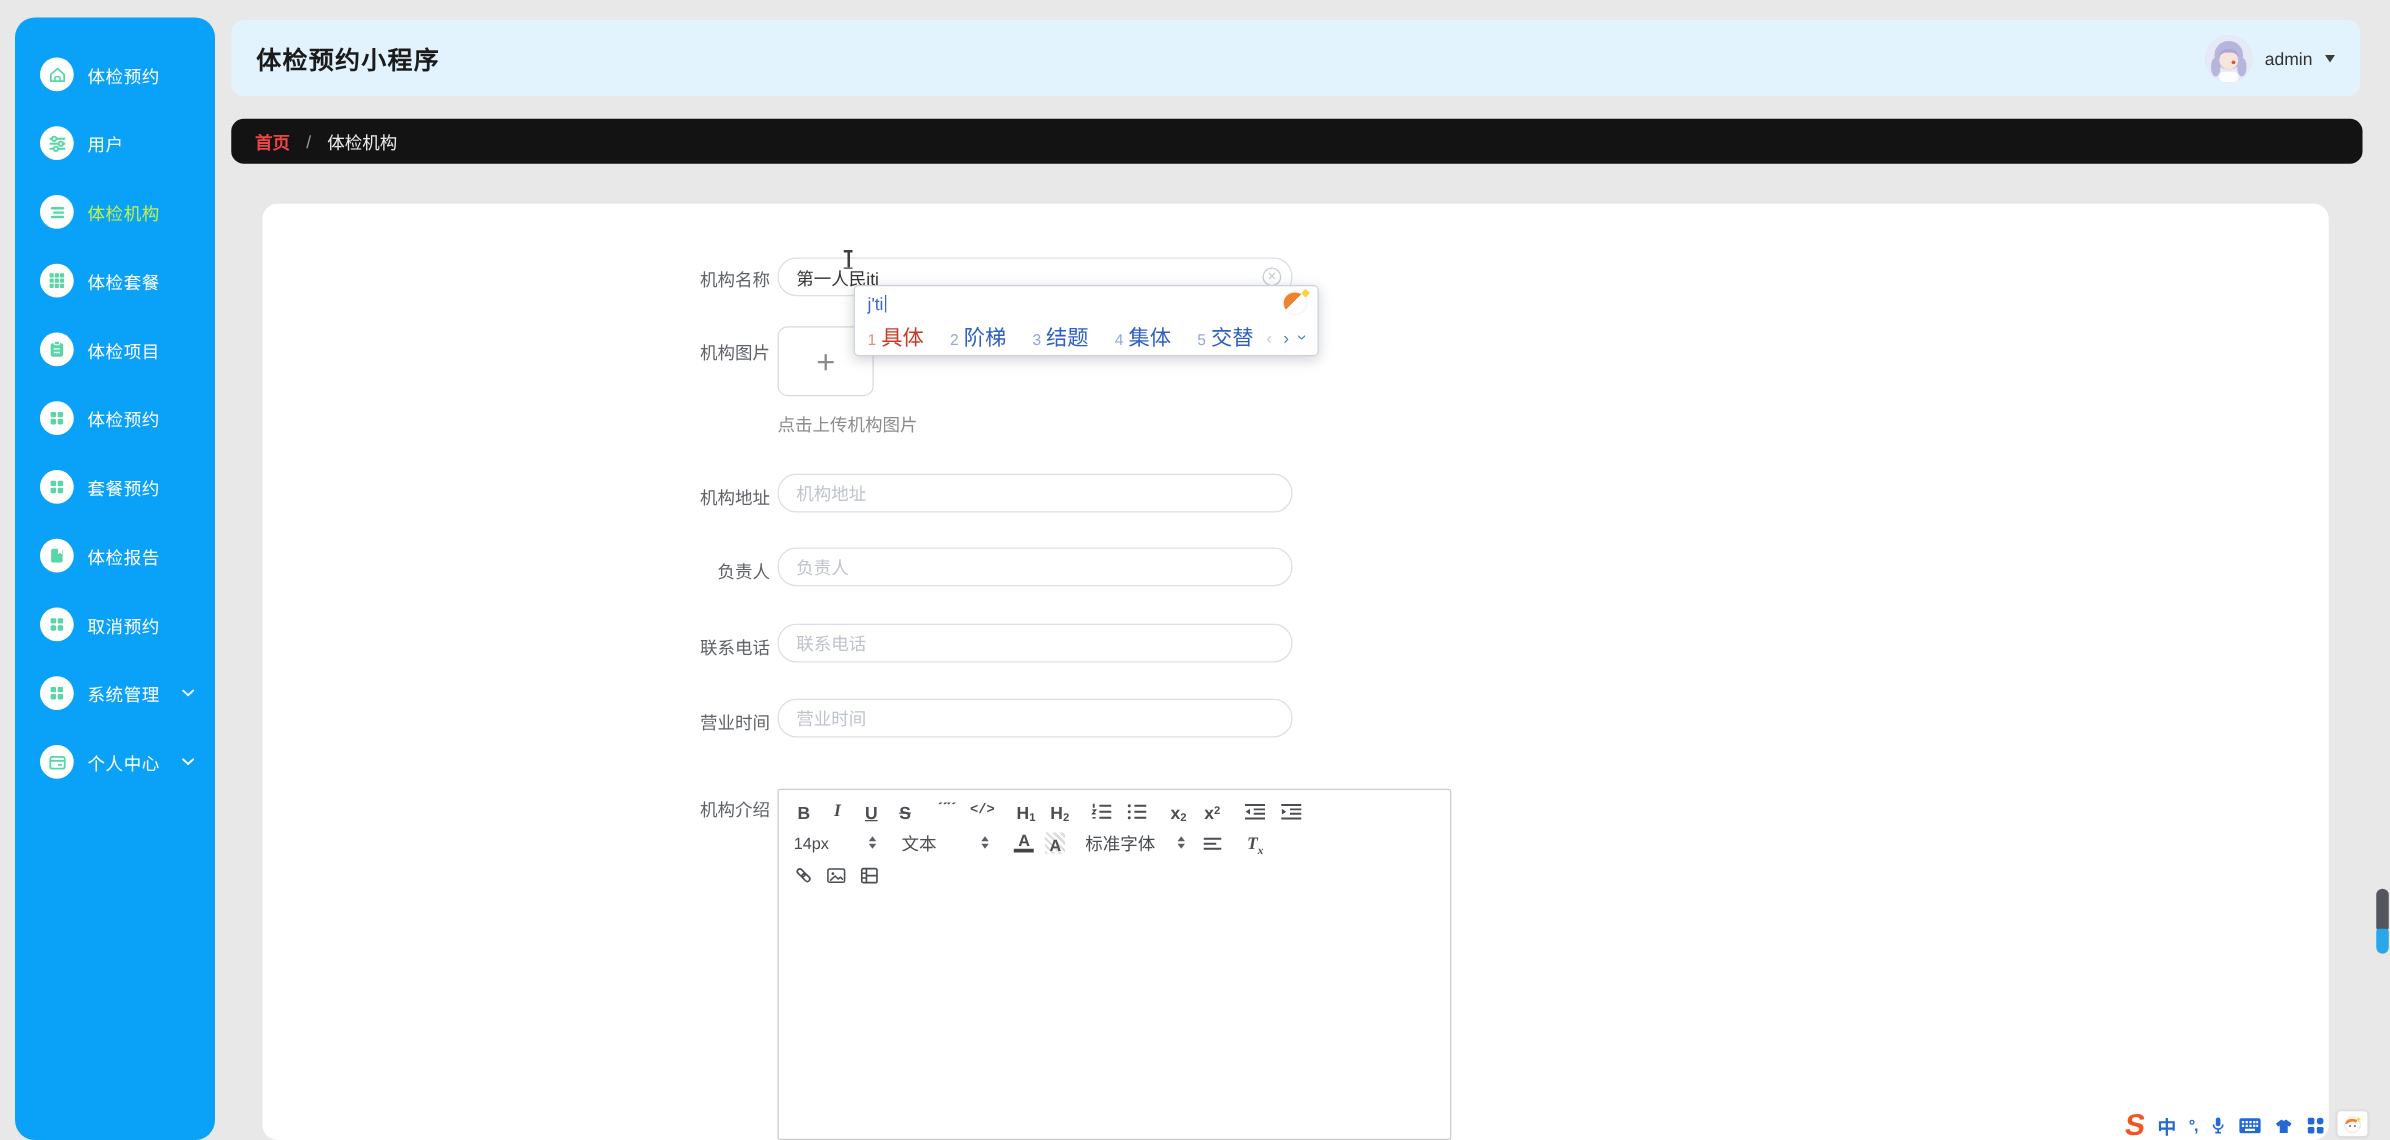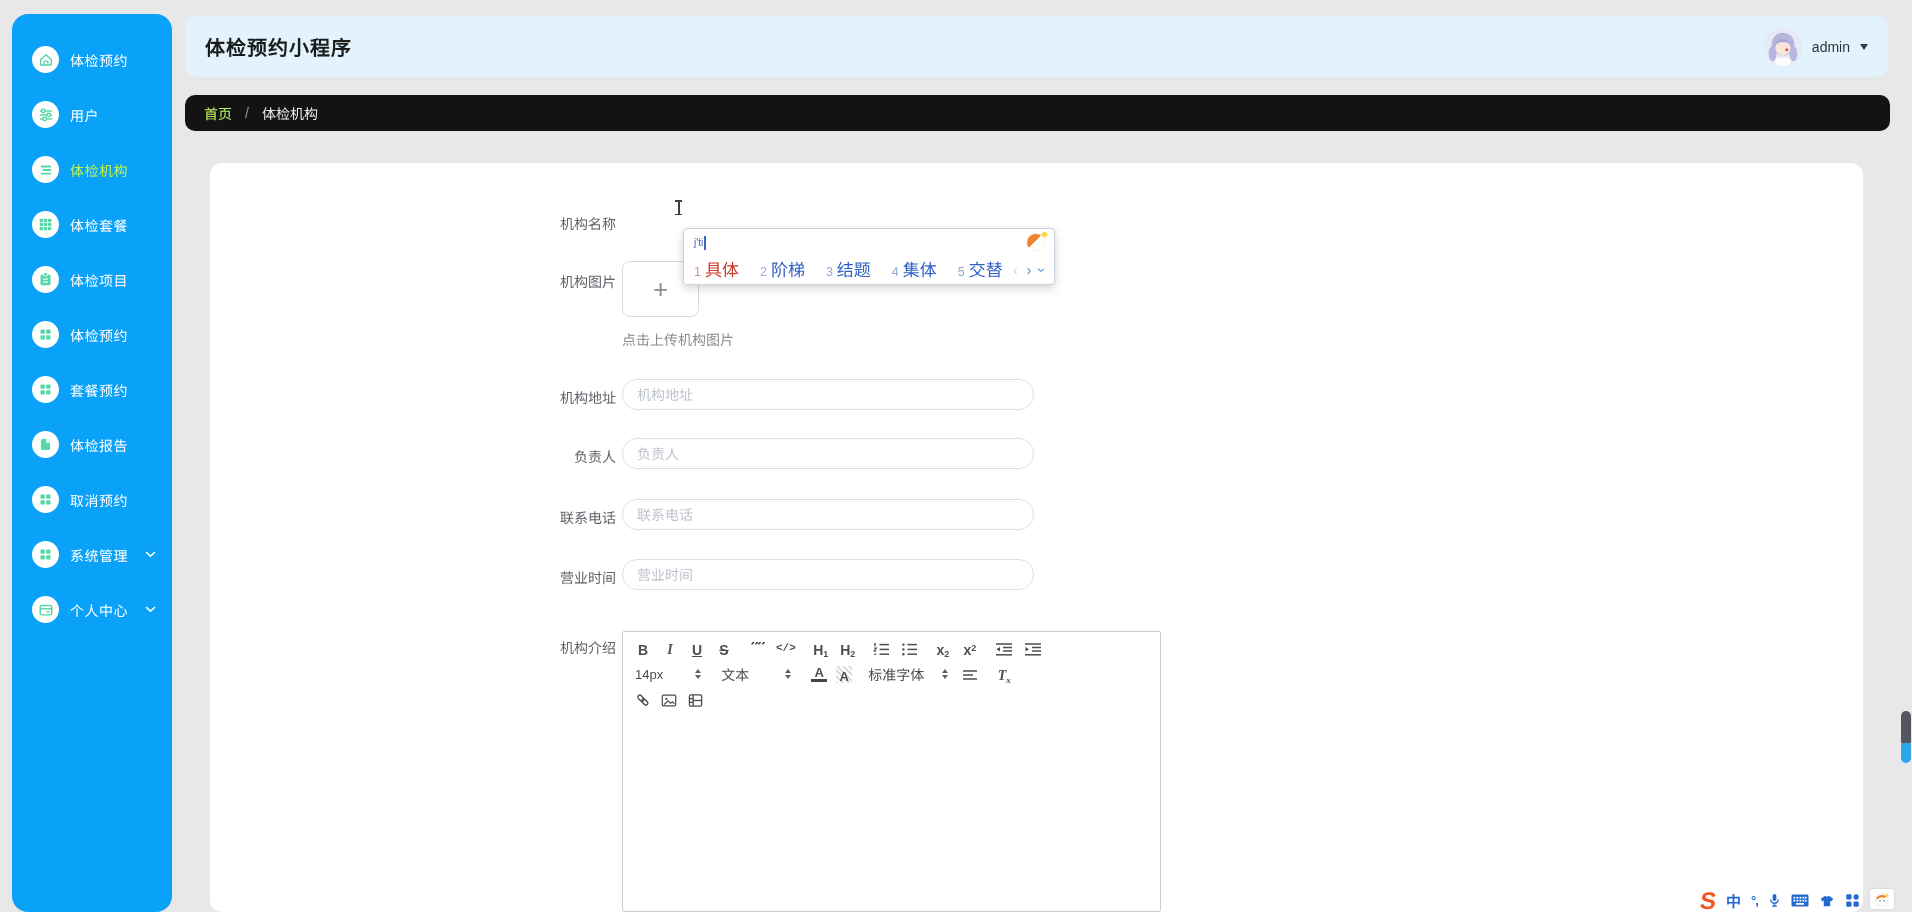--- a/index.html
+++ b/index.html
@@ -24,21 +24,21 @@
   .h-right { margin-left:auto; display:flex; align-items:center; gap:10px; cursor:pointer; }
   .avatar { width:38px; height:38px; border-radius:50%; overflow:hidden; background:#dfe3f5; }
   .admin-name { font-size:14px; color:#333; }
   .caret { width:0; height:0; border-left:4.5px solid transparent; border-right:4.5px solid transparent;
            border-top:6px solid #3c3c3c; }
 
   
   .breadcrumb { position:absolute; left:185px; top:95px; width:1705px; height:36px;
                 background:#131313; border-radius:10px; display:flex; align-items:center;
                 padding-left:19px; font-size:14px; }
-  .crumb-home { color:#bef264; font-weight:normal; cursor:pointer;text-align:center; }
+  .crumb-home { color:#ef4444; font-weight:bold; cursor:pointer;text-align:center; }
   .crumb-sep { color:#9a9a9a; margin:0 13px; }
   .crumb-cur { color:#ececec; }
 
   
   .card { position:absolute; left:210px; top:163px; width:1653px; height:749px;
           background:#fff; border-radius:12px; }
   .f-label { position:absolute; width:150px; left:256px; text-align:right;
              font-size:14px; color:#5f6368; }
   .f-input { position:absolute; left:412px; width:412px; height:31px; border:1px solid #dcdfe6;
              border-radius:15px; padding:0 14px; font-size:14px; color:#333; background:#fff;
@@ -57,21 +57,21 @@
 
   
   .ibeam { position:absolute; left:468px; top:38px; width:1.5px; height:13px; background:#3f3f3f; z-index:40; }
   .ibeam::before, .ibeam::after { content:""; position:absolute; left:-2.6px; width:6.8px; height:1.5px; background:#3f3f3f; }
   .ibeam::before { top:-1px; } .ibeam::after { bottom:-1px; }
 
   
   .ime-pop { position:absolute; left:683px; top:228px; width:372px; height:57px; background:#fff;
              border:1px solid #c9d2e0; border-radius:4px; box-shadow:0 3px 10px rgba(0,0,0,.18);
              padding:5px 10px; z-index:50; }
-  .ime-py { color:#3e66c8; font-size:10px; height:17px; display:flex; align-items:center; }
+  .ime-py { color:#3e66c8; font-size:14px; height:17px; display:flex; align-items:center; }
   .ime-caret { display:inline-block; width:1.5px; height:14px; background:#3e66c8; margin-left:1px; }
   .ime-logo { position:absolute; right:9px; top:5px; width:18px; height:17px; border-radius:50%;
               background:linear-gradient(135deg,#f0812f 0%,#f0812f 44%,#fdfdfd 45%);
               box-shadow:0 0 2px rgba(0,0,0,.15); }
   .ime-logo::after { content:""; position:absolute; right:-2px; top:-2px; width:5px; height:5px;
               background:#ffd23e; border-radius:1px; transform:rotate(45deg); }
   .ime-cands { display:flex; align-items:baseline; margin-top:5px; font-size:17px; }
   .cand { margin-right:21px; display:inline-flex; align-items:baseline; cursor:pointer; }
   .cand i { font-style:normal; font-size:12.5px; color:#93a9d9; margin-right:4px; }
   .cand b { font-weight:normal; color:#2e5fc5; }
@@ -291,20 +291,24 @@
 
   <div class="breadcrumb">
     <span class="crumb-home">首页</span>
     <span class="crumb-sep">/</span>
     <span class="crumb-cur">体检机构</span>
   </div>
 
   <main class="card">
 
     <label class="f-label" style="top:50px;">机构名称</label>
+    <div class="inwrap">
+      <input class="f-input" type="text" value="第一人民jti" style="">
+      <span class="clear-btn">✕</span>
+    </div>
     <div class="ibeam"></div>
 
     <label class="f-label" style="top:108px;">机构图片</label>
     <div class="upload-box">
       <span class="plus">+</span>
     </div>
     <div class="upload-hint">点击上传机构图片</div>
 
     <label class="f-label" style="top:224px;">机构地址</label>
     <input class="f-input" style="top: 216px;" type="text" placeholder="机构地址">

